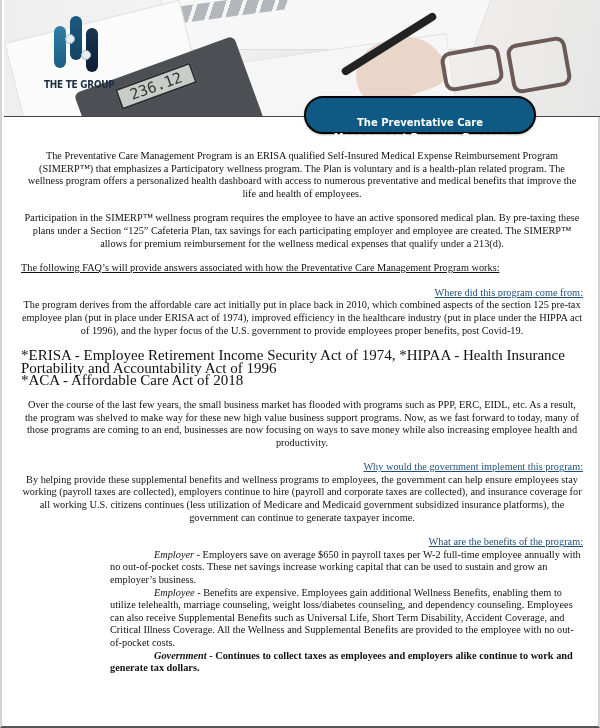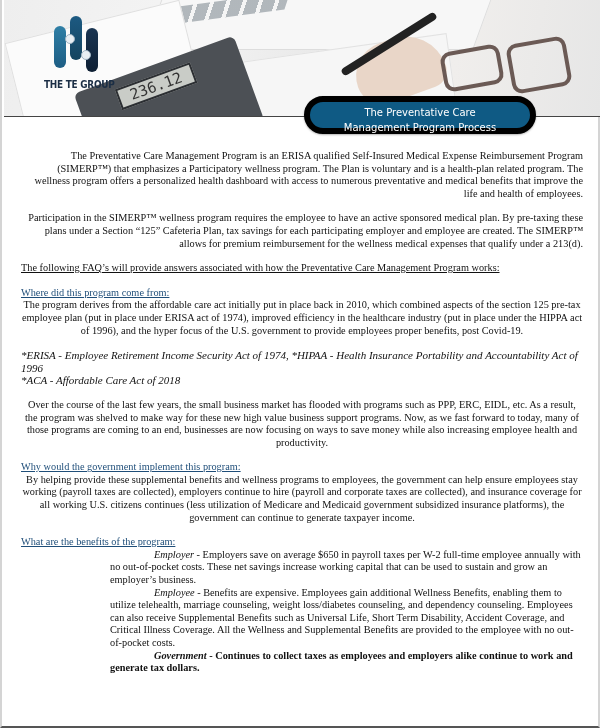--- a/index.html
+++ b/index.html
@@ -36,34 +36,35 @@
   .bar2 { left: 20px; top: 0; height: 44px; background: linear-gradient(#1c5a82, #15445f); }
   .bar3 { left: 36px; top: 12px; height: 44px; background: linear-gradient(#1a3552, #0e1f33); }
   .dot { position: absolute; width: 10px; height: 10px; border-radius: 50%; background: #e8eef3; border: 1px solid #9fb3c2; }
   .dot1 { left: 15px; top: 18px; }
   .dot2 { left: 31px; top: 34px; }
   .logo-text { position: absolute; left: 0; top: 62px; width: 70px; text-align: center; font-family: "DejaVu Sans", sans-serif; font-weight: bold; font-size: 10.5px; letter-spacing: -0.3px; color: #1b2e45; transform: scaleX(0.85); transform-origin: left center; white-space: nowrap; }
 
   
   .pill {
     position: absolute; left: 302px; top: 96px; width: 232px; height: 38px;
-    background: #0f5a84; border: 6px solid #000000; border-radius: 19px;
+    background: #0f5a84; border: 2px solid #000000; border-radius: 19px;
     color: #fff; font-family: "DejaVu Sans", sans-serif; font-size: 10px; line-height: 15px;
-    text-align: center; padding-top: 3px;
+    text-align: center; padding-top: 17px;
     box-shadow: 0 1px 2px rgba(0,0,0,.3);
+    font-weight: bold;
   }
 
   
   .content { position: absolute; left: 19px; top: 150px; width: 562px; font-size: 10.3px; line-height: 12.6px; }
-  .para { text-align: right; font-family: Liberation Serif, serif; }
+  .para { text-align: center; font-family: Liberation Serif, serif; }
   .gap { height: 12px; }
   .faq-intro { font-weight: normal; text-decoration: underline; }
-  .q { text-align: left; color: #1f4e79; text-decoration: underline; }
+  .q { text-align: right; color: #1f4e79; text-decoration: underline; }
   .a { text-align: center; }
-  .notes { font-style: italic; font-size: 11px; }
+  .notes { font-size: 15px; }
   .label-i { font-style: italic; }
 </style>
 </head>
 <body>
 
 <div class="page">
 
   <div class="banner">
     <div class="laptop"></div>
     <div class="keys"></div>

